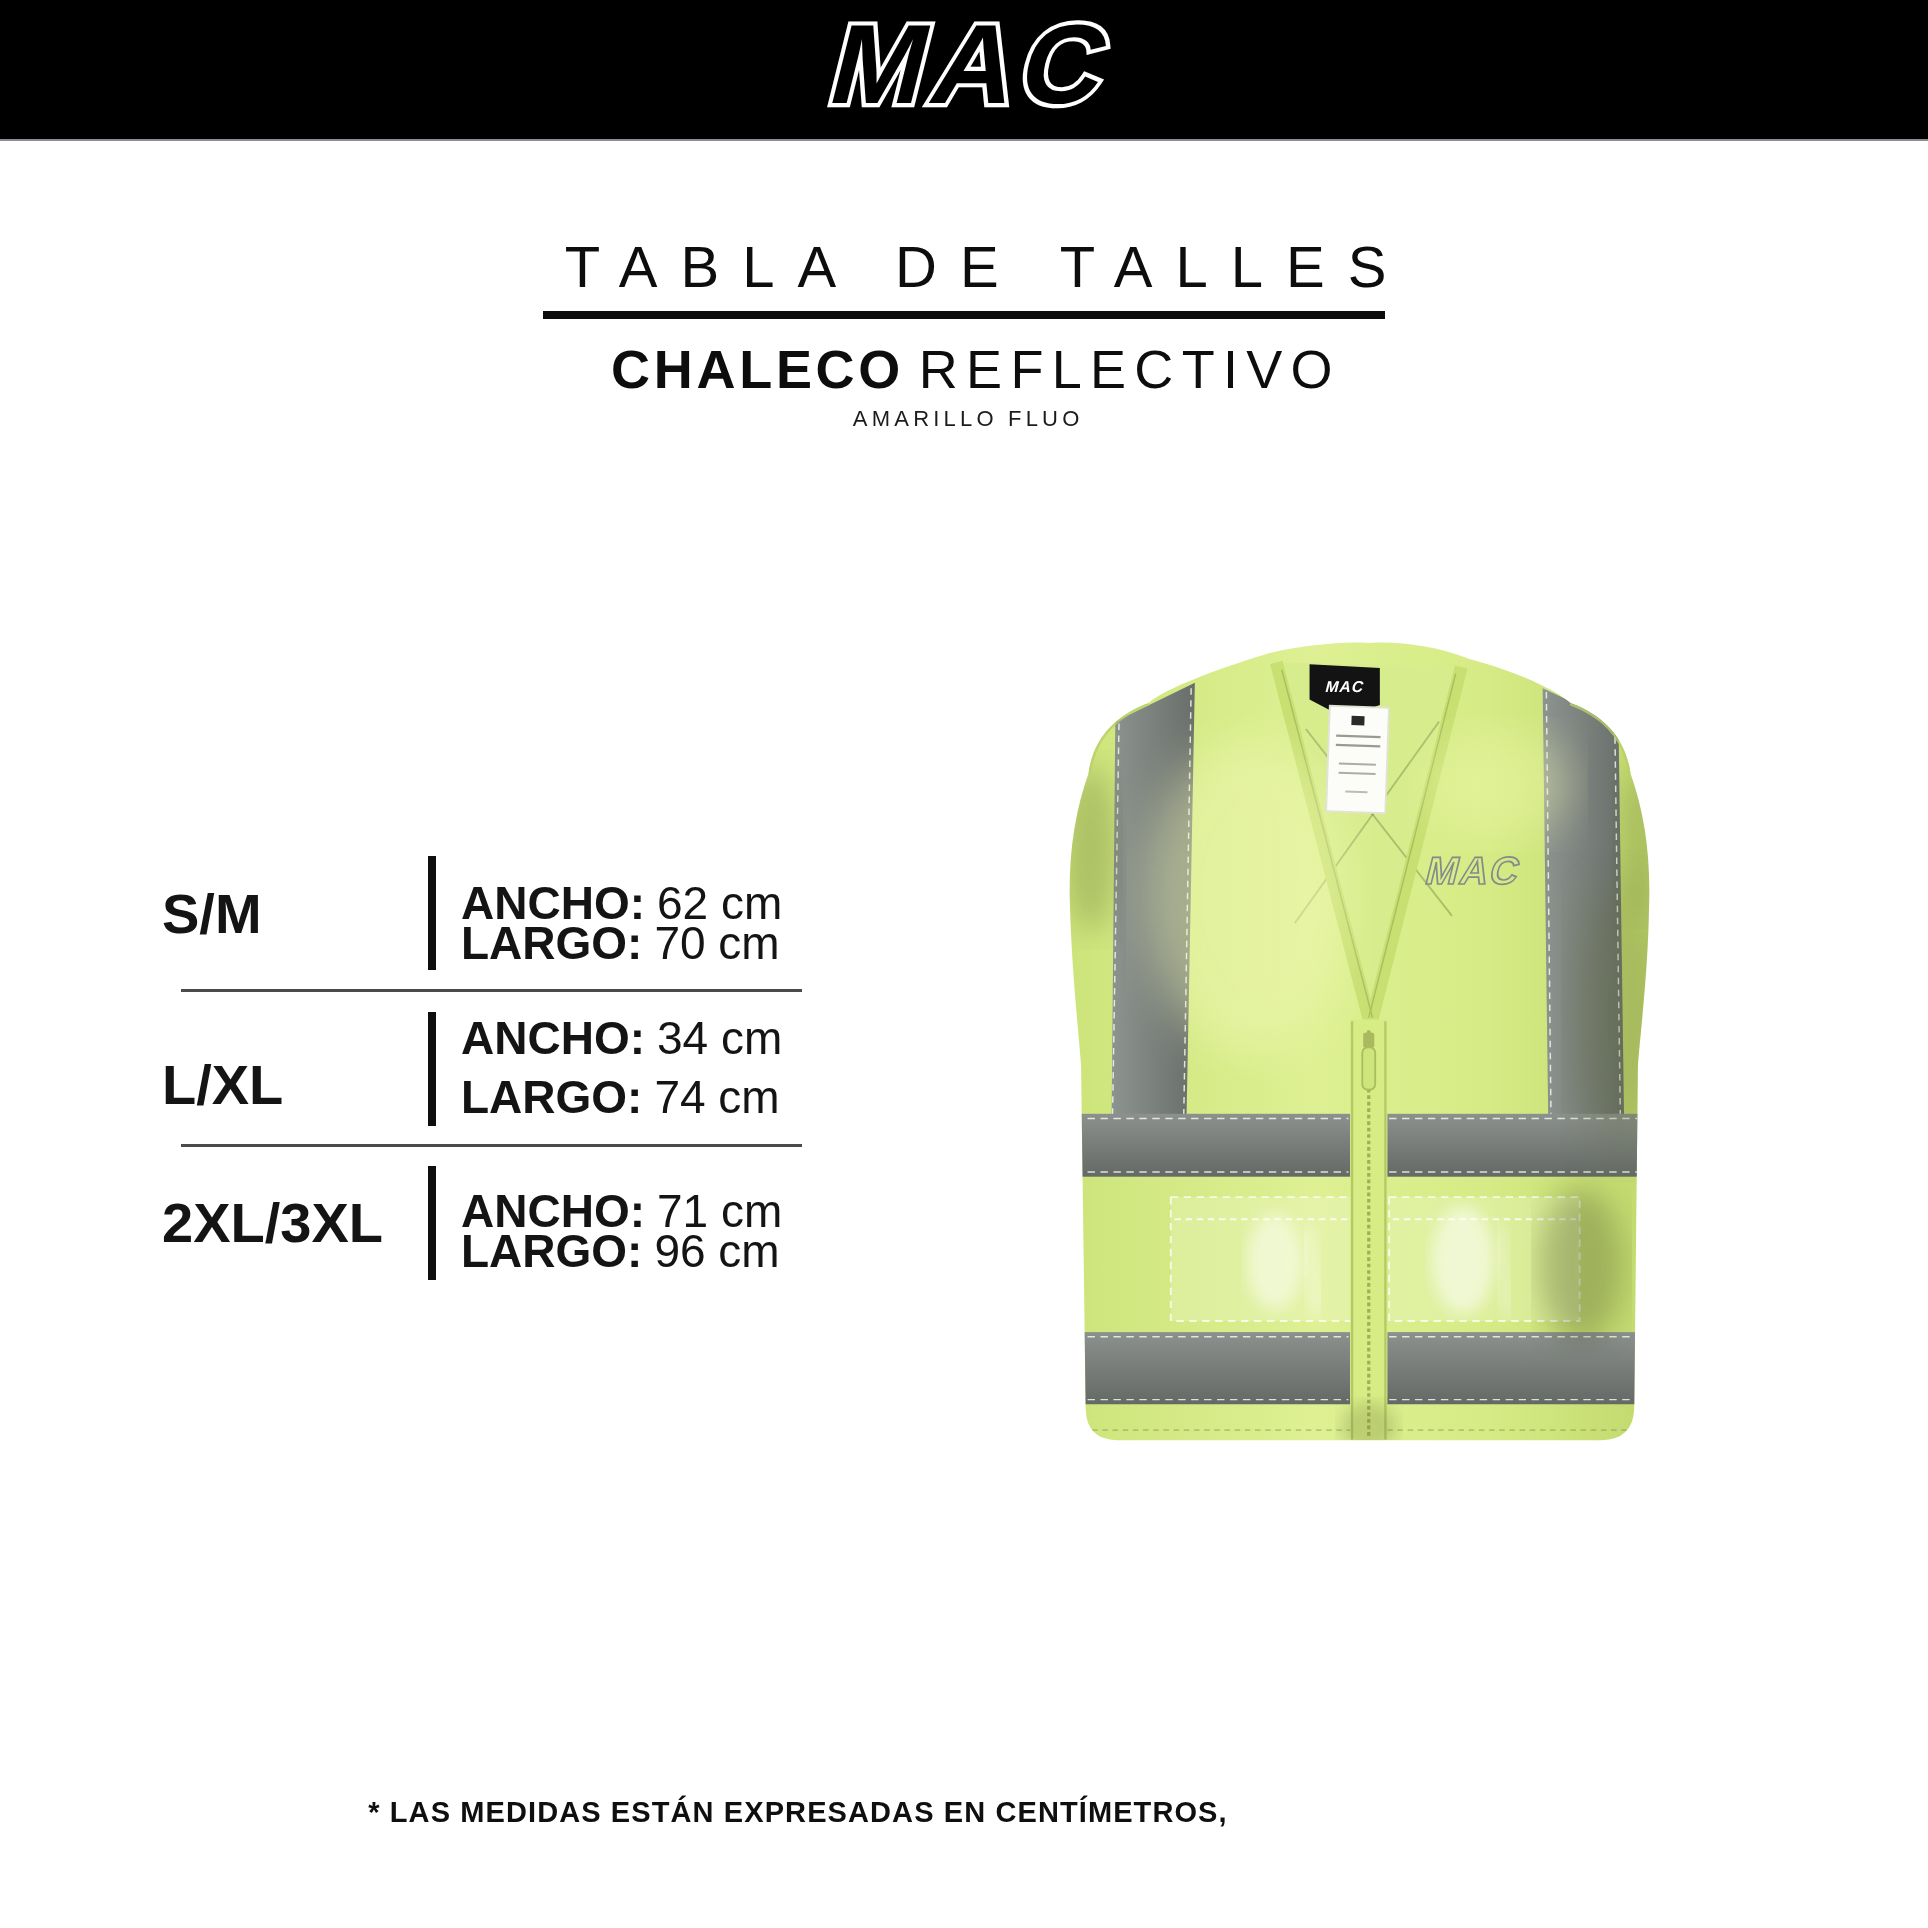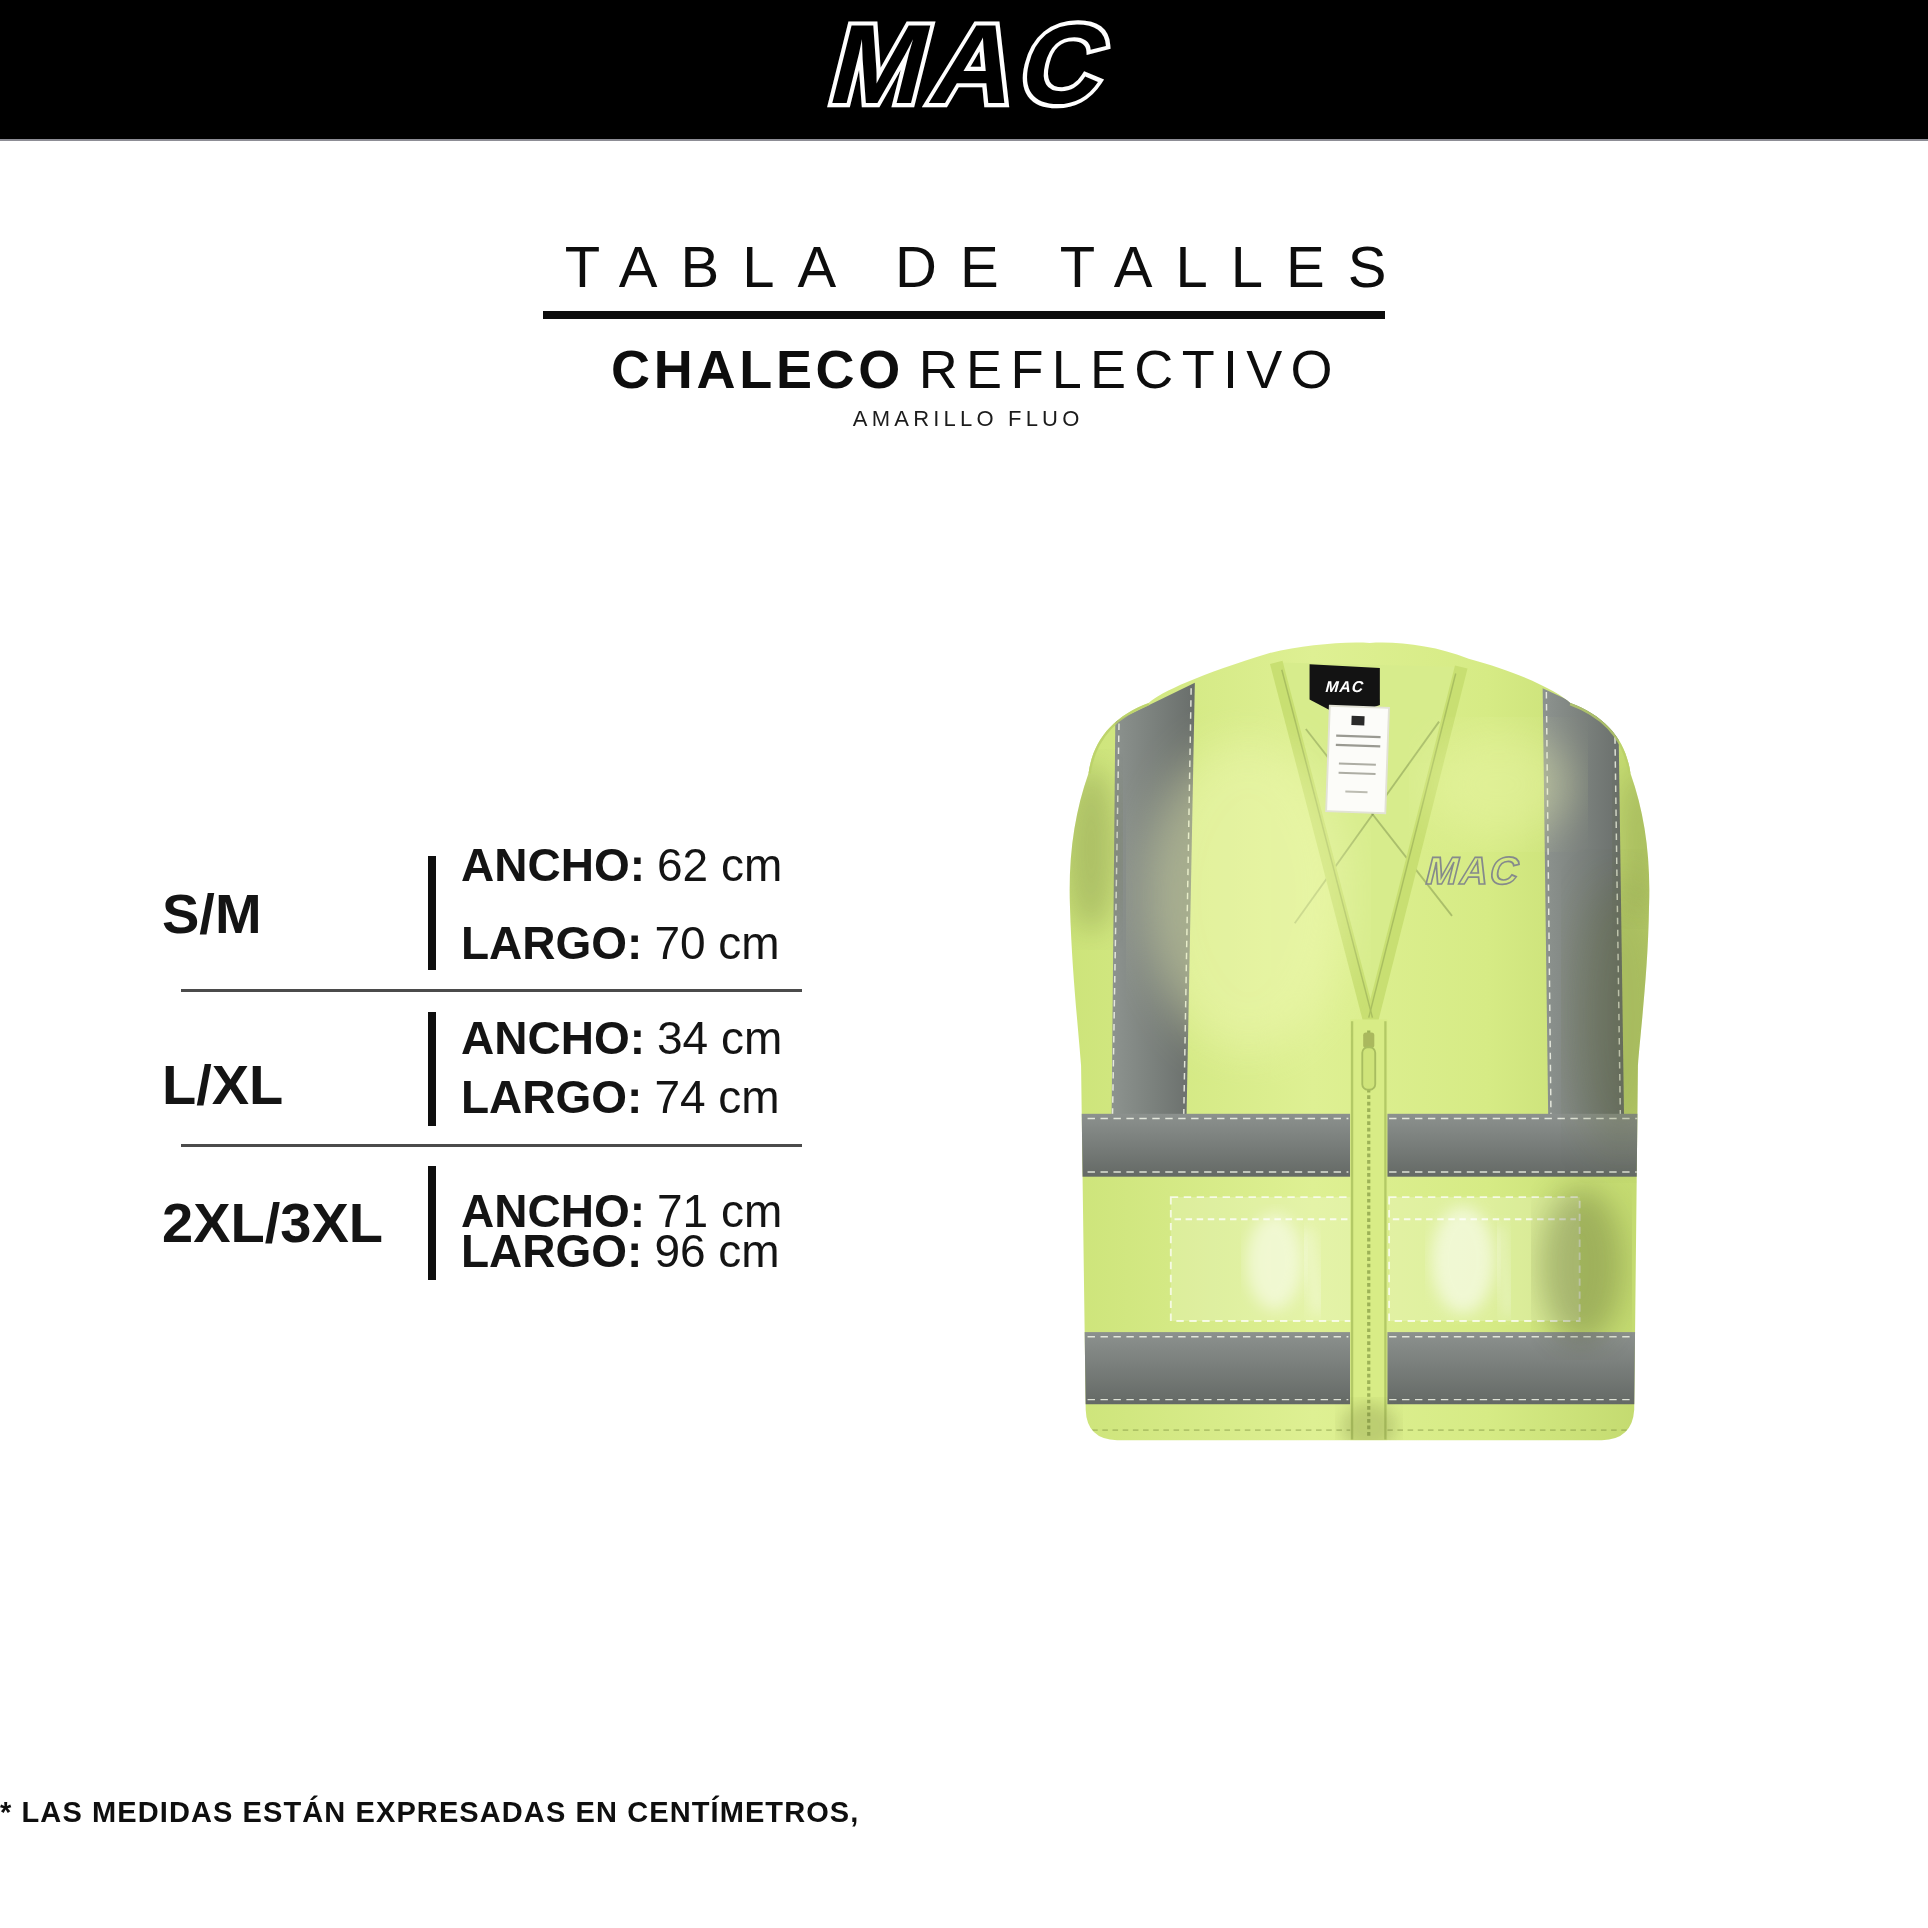--- a/index.html
+++ b/index.html
@@ -33,21 +33,21 @@
     position:absolute;left:162px;width:268px;text-align:left;
     font-size:56px;font-weight:800;line-height:81px;height:81px;color:#141414;white-space:nowrap;
   }
   .vbar{position:absolute;left:428px;width:8.3px;height:114px;background:#0e0e0e}
   .mline{position:absolute;left:461px;font-size:46px;height:58px;line-height:58px;white-space:nowrap;color:#141414}
   .mline .lab{font-weight:800;margin-right:12px}
   .mline .val{font-weight:400}
   .hdiv{position:absolute;left:181px;width:621px;height:2.8px;background:#4b4b4b}
   
   .footer{
-    position:absolute;top:1796px;left:0;width:1596px;
+    position:absolute;top:1796px;left:0;width:1596px;text-align:center;
     font-size:29px;font-weight:700;letter-spacing:1.1px;line-height:32px;color:#0f0f0f;
   }
   
   .vest{position:absolute;left:1063px;top:618px;width:593px;height:851px}
 </style>
 </head>
 <body>
 
 <div class="header-bar">
   <svg width="434" height="122" viewBox="0 0 470 132">
@@ -61,21 +61,21 @@
 <div class="title-underline"></div>
 <div class="subtitle">
   <span class="bold">CHALECO</span><span class="regular">REFLECTIVO</span>
 </div>
 <div class="variant">AMARILLO FLUO</div>
 
 <div>
 
   <div class="size-label" style="top:873px">S/M</div>
   <div class="vbar" style="top:856px"></div>
-  <div class="mline" style="top:836px">
+  <div class="mline" style="top:874px">
     <span class="lab">ANCHO:</span><span class="val">62 cm</span>
   </div>
   <div class="mline" style="top:914px">
     <span class="lab">LARGO:</span><span class="val">70 cm</span>
   </div>
 
   <div class="hdiv" style="top:989px"></div>
 
   <div class="size-label" style="top:1044px">L/XL</div>
   <div class="vbar" style="top:1012px"></div>

